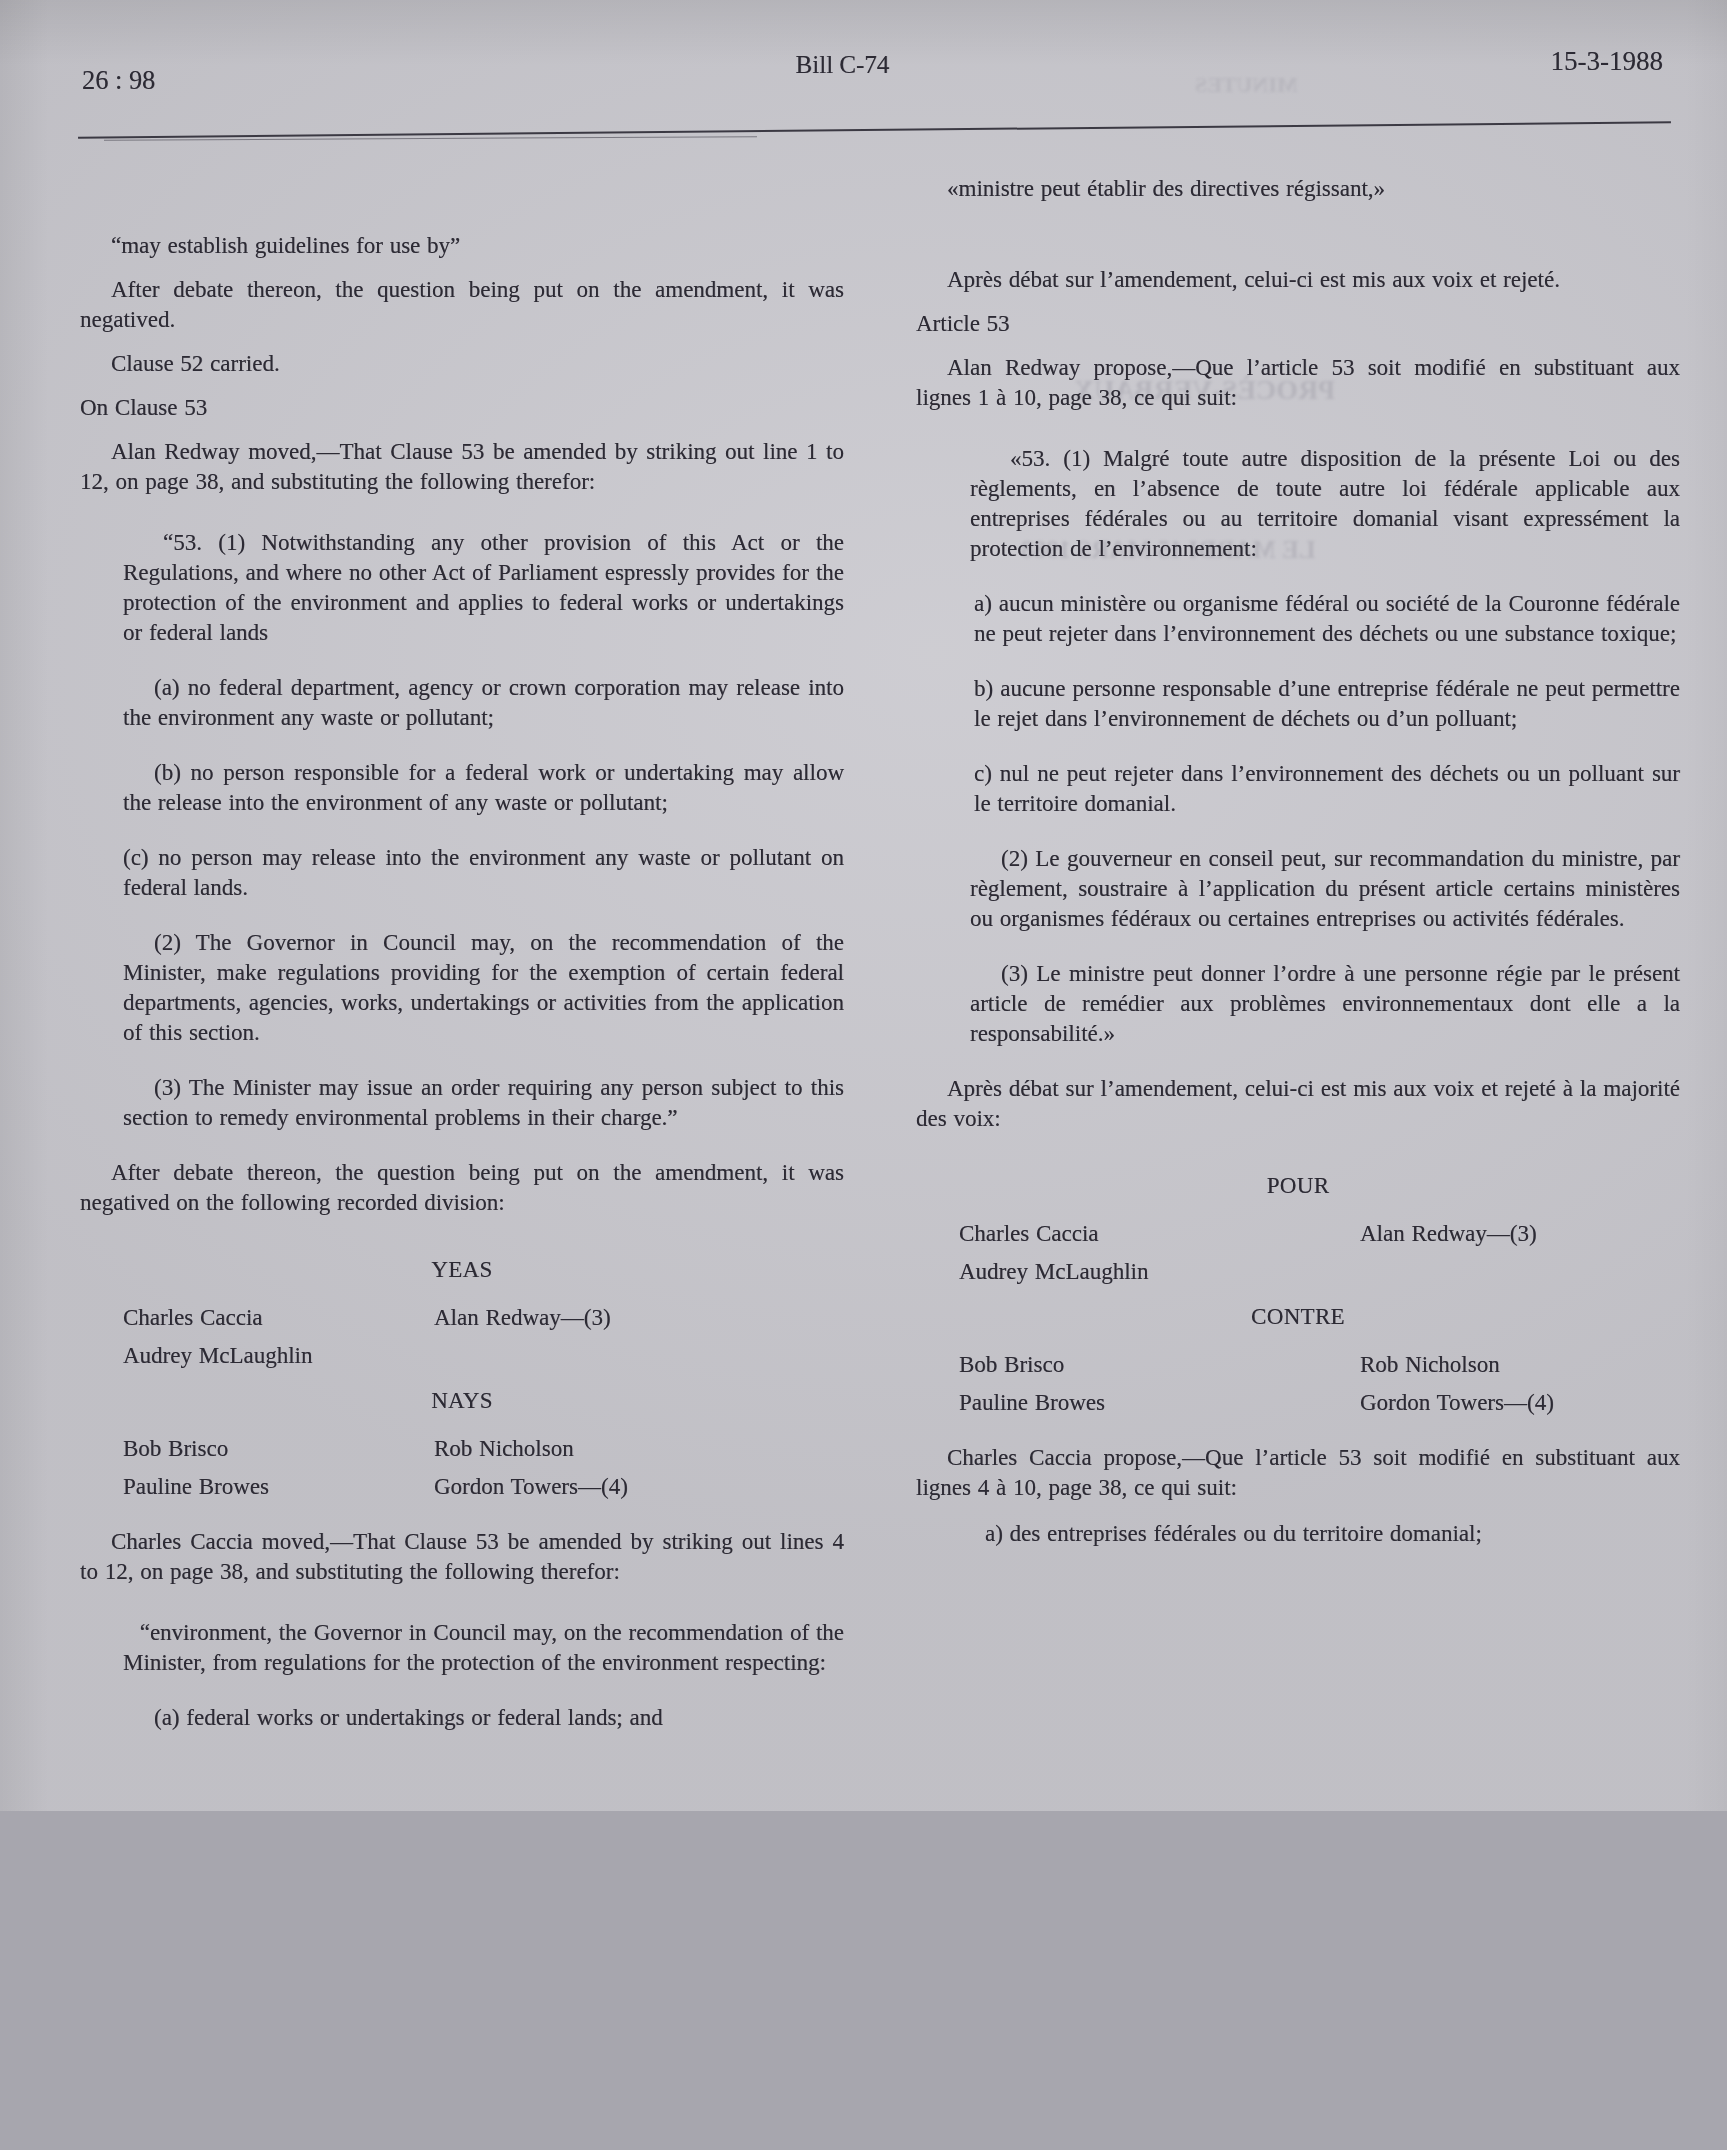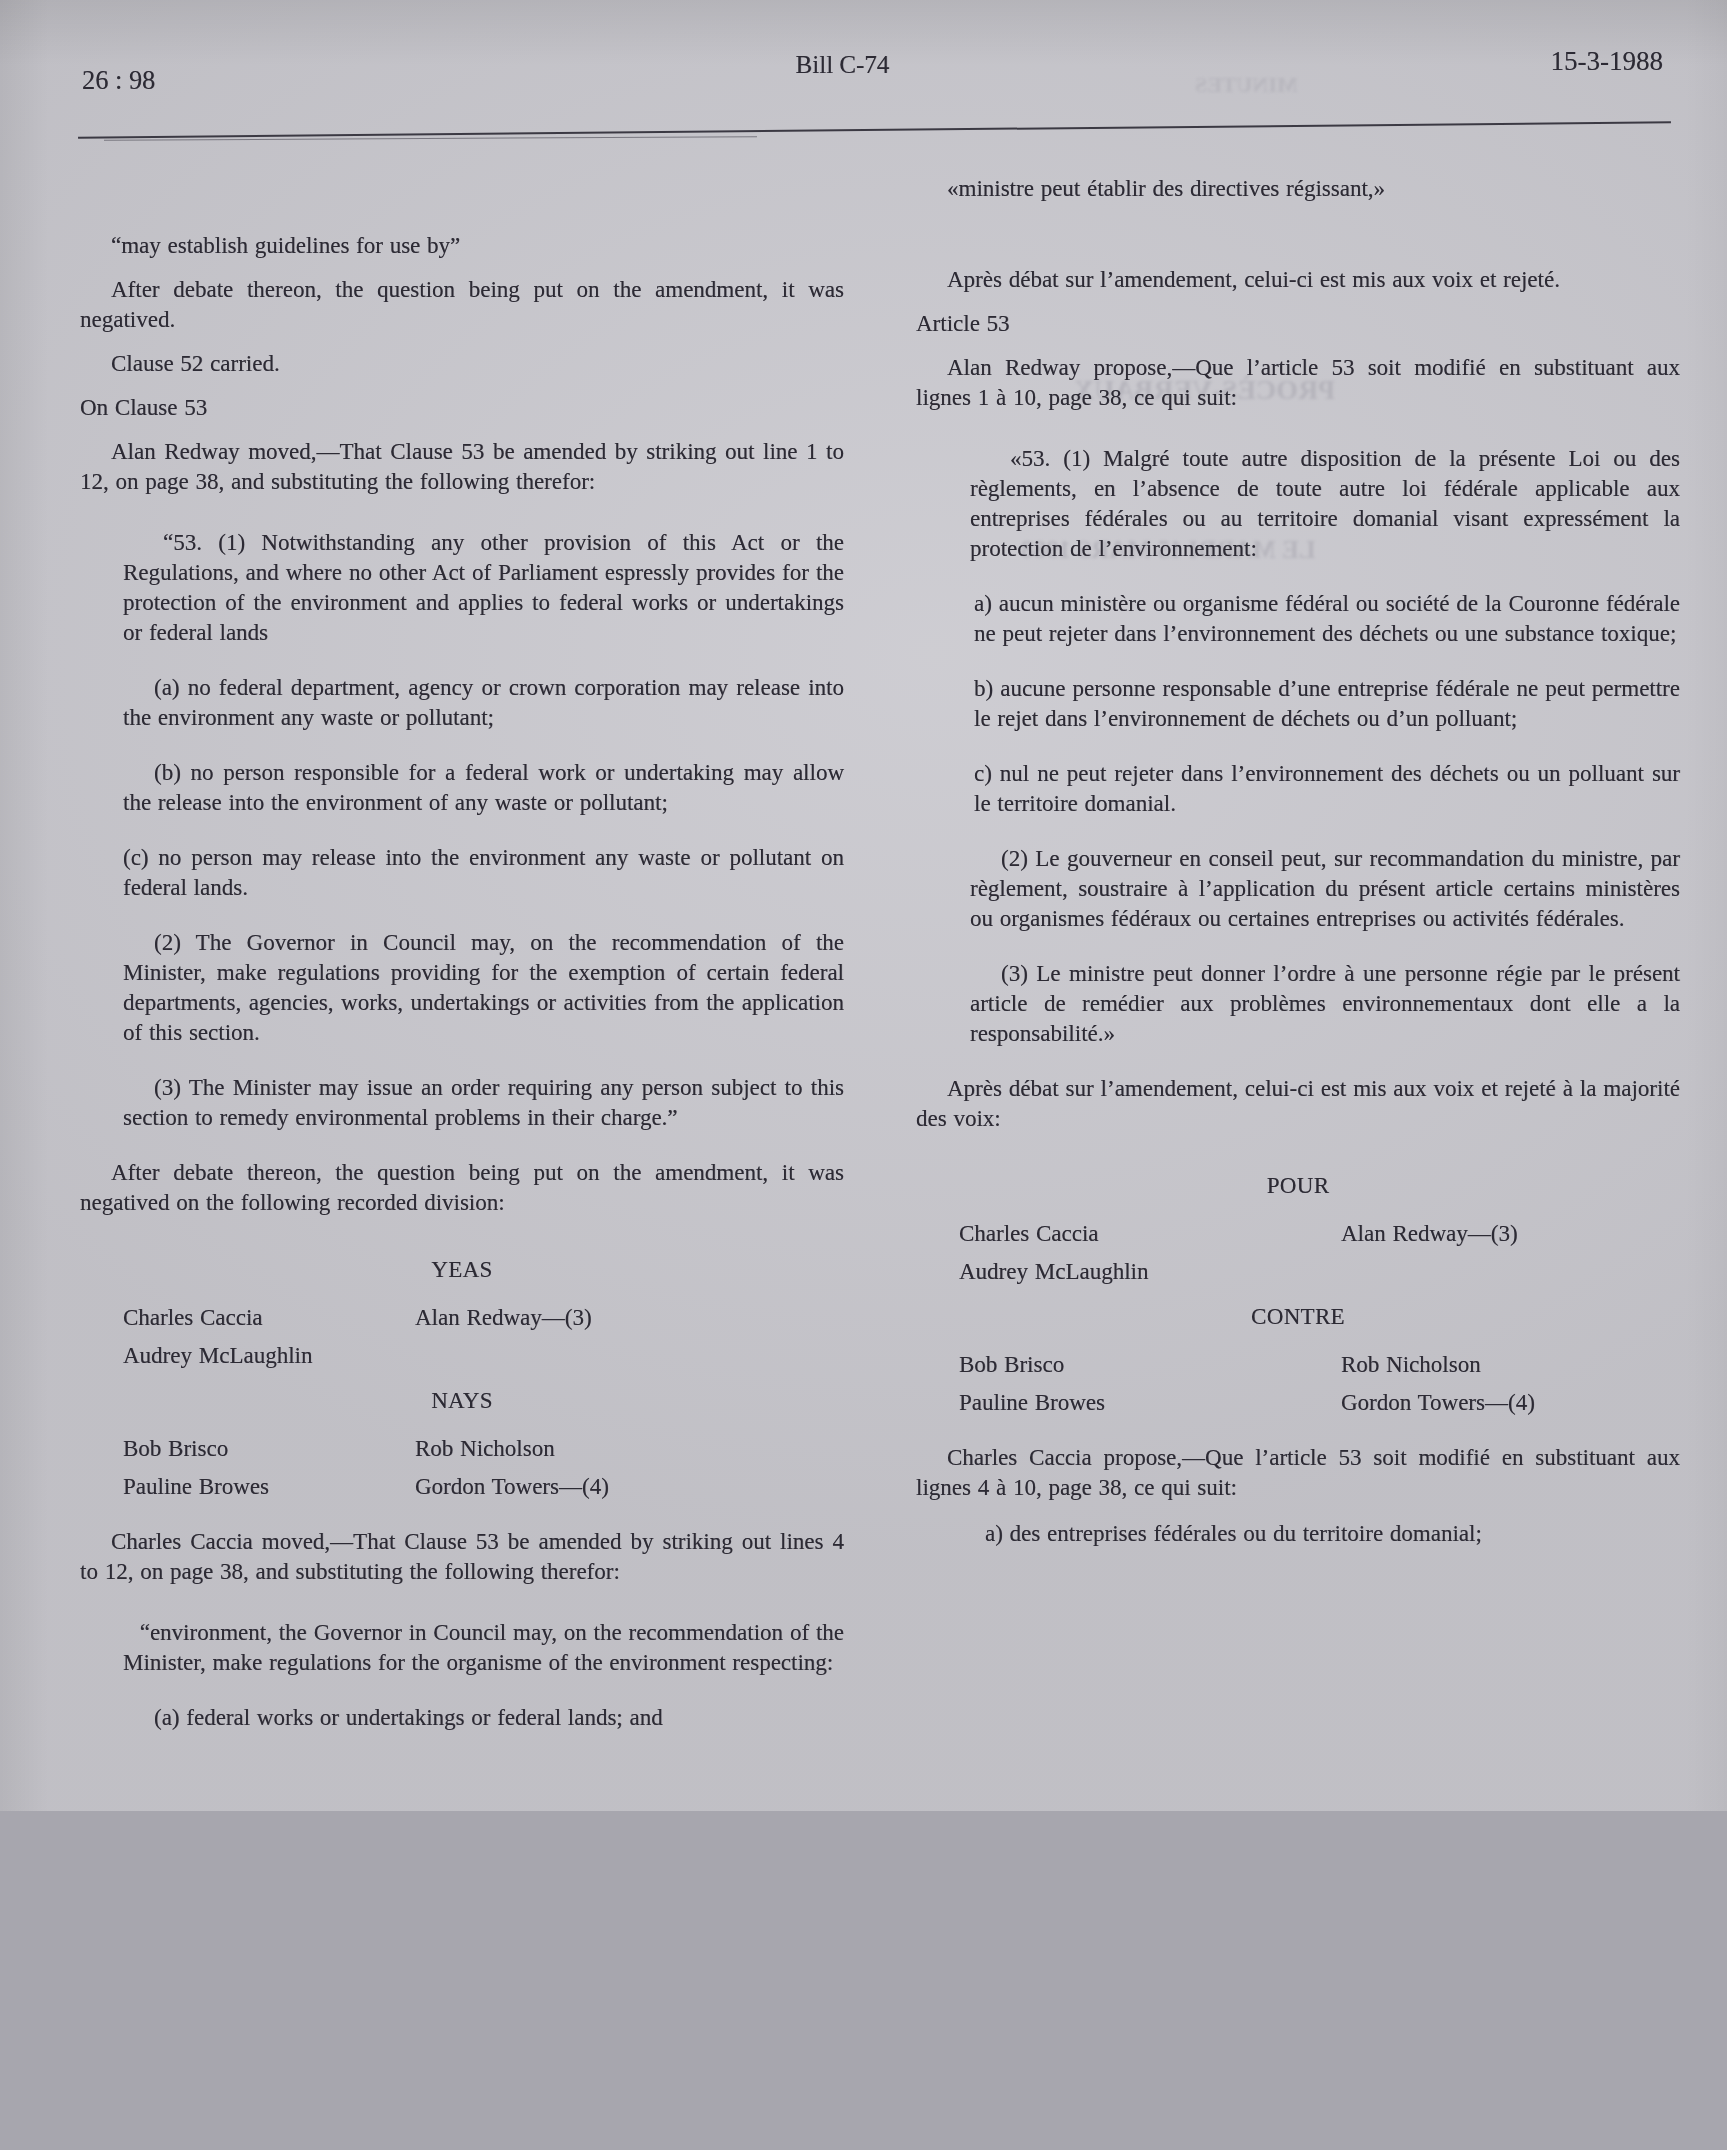--- a/index.html
+++ b/index.html
@@ -39,21 +39,21 @@
   .sitem  { margin:16px 0 25px 43px; text-indent:31px; }
   .sitem.flush { text-indent:0; }
   .fr .qblock { margin-left:54px; }
   .fr .qcont  { margin-left:54px; }
   .fr .sitem  { margin-left:58px; text-indent:0; }
   .fr .sitem2 { margin-left:69px; }
   .ti-sm { text-indent:16.7px; }
   
   .div-label { text-align:center; text-indent:0; margin:37px 0 0 0; letter-spacing:0.3px; }
   .div-label.second { margin-top:11px; }
-  .div-grid { display:grid; grid-template-columns:292px 1fr; margin:14px 0 0 43px; line-height:38px; }
+  .div-grid { display:grid; grid-template-columns:292px 1fr; margin:14px 0 0 43px; line-height:38px;gap:19px; }
   .fr .div-grid { grid-template-columns:382px 1fr; }
   .div-grid .name { display:block; white-space:nowrap; }
   .after-div { margin-top:21px; }
   
   .ghost {
     position:absolute; transform:scaleX(-1); color:#84828f; opacity:0.28;
     filter:blur(1.5px); font-weight:bold; text-shadow:none; white-space:nowrap;
   }
   .ghost-1 { left:1074px; top:374px;  font-size:28px; }
   .ghost-2 { left:1021px; top:536px;  font-size:25px; }
@@ -105,21 +105,21 @@
         <span class="name">Bob Brisco</span>
         <span class="name">Pauline Browes</span>
       </div>
       <div>
         <span class="name">Rob Nicholson</span>
         <span class="name">Gordon Towers—(4)</span>
       </div>
     </div>
 
     <p class="after-div">Charles Caccia moved,—That Clause 53 be amended by striking out lines 4 to 12, on page 38, and substituting the following therefor:</p>
-    <p class="qblock ti-sm">“environment, the Governor in Council may, on the recommendation of the Minister, make regulations for the organisme of the environment respecting:</p>
+    <p class="qblock ti-sm">“environment, the Governor in Council may, on the recommendation of the Minister, from regulations for the protection of the environment respecting:</p>
     <p class="sitem">(a) federal works or undertakings or federal lands; and</p>
   </section>
 
   <section class="col col-fr fr">
     <p class="first">«ministre peut établir des directives régissant,»</p>
     <p>Après débat sur l’amendement, celui-ci est mis aux voix et rejeté.</p>
     <p class="flush">Article 53</p>
     <p>Alan Redway propose,—Que l’article 53 soit modifié en substituant aux lignes 1 à 10, page 38, ce qui suit:</p>
     <p class="qblock">«53. (1) Malgré toute autre disposition de la présente Loi ou des règlements, en l’absence de toute autre loi fédérale applicable aux entreprises fédérales ou au territoire domanial visant expressément la protection de l’environnement:</p>
     <p class="sitem">a) aucun ministère ou organisme fédéral ou société de la Couronne fédérale ne peut rejeter dans l’environnement des déchets ou une substance toxique;</p>

